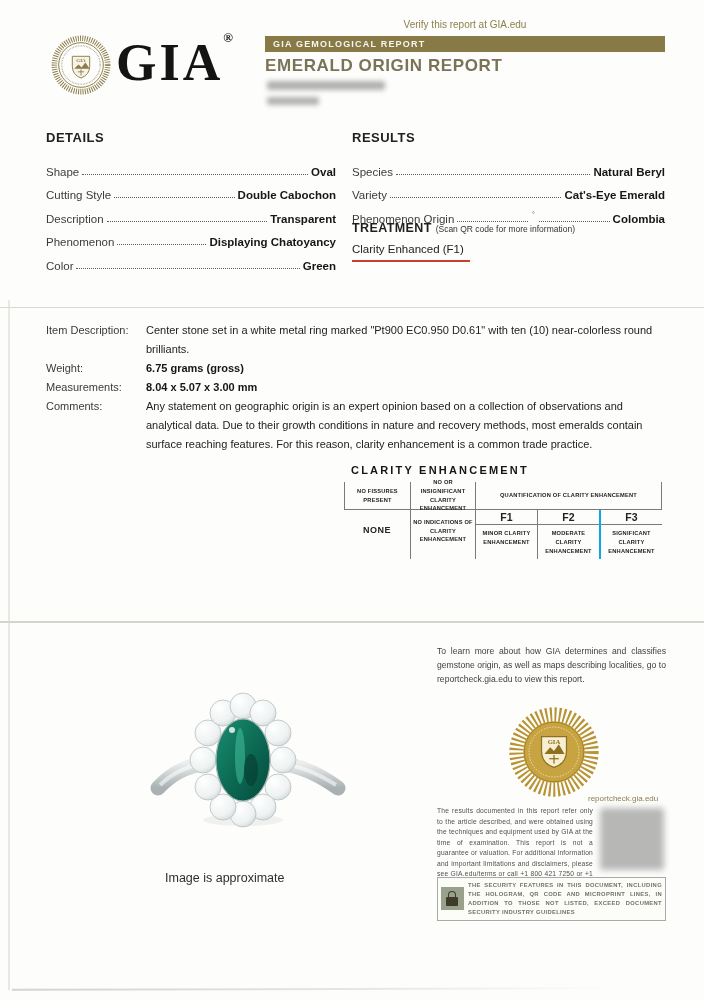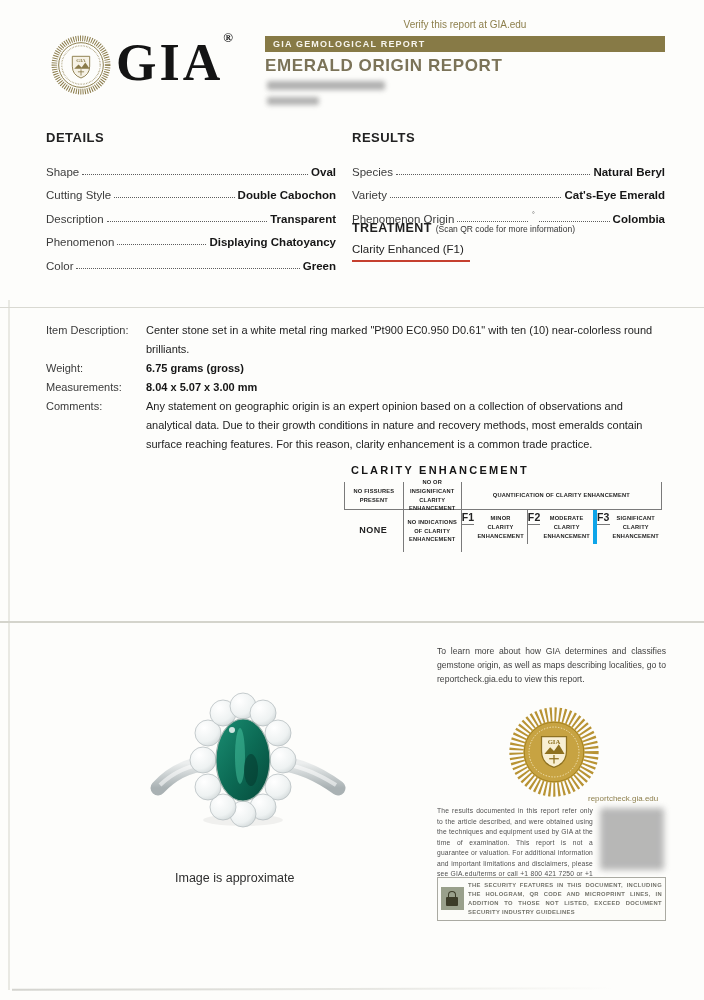--- a/index.html
+++ b/index.html
@@ -57,27 +57,27 @@
   .tcol{display:flex;flex-direction:column;}
   .tcol1{width:66px;}
   .tcol2{width:64px;border-left:1px solid #7a7a7a;border-right:1px solid #7a7a7a;}
   .tquant{flex:1;}
   .thead{height:28px;border-bottom:1px solid #7a7a7a;}
   .tcol1 .thead{border-left:1px solid #7a7a7a;}
   .tquant > .thead{border-right:1px solid #7a7a7a;}
   .tbody{min-height:42px;align-items:flex-start;padding-top:5px;}
   .none-cell{font-size:9px;letter-spacing:.5px;justify-content:center;align-items:center;padding-top:12px;}
   .grades{display:flex;}
-  .grade{flex:1;display:flex;flex-direction:row;}
-  .grade-mid{border-left:1px solid #7a7a7a;border-right:4px solid #0ea5e9;text-align:center;}
+  .grade{flex:1;display:flex;flex-direction:column;}
+  .grade-mid{border-left:1px solid #7a7a7a;border-right:2px solid #0ea5e9;text-align:center;}
   .gcode{font-size:10.5px;font-weight:bold;height:14px;line-height:14px;border-bottom:1px solid #7a7a7a;}
   .glabel{padding:4px 3px;line-height:1.55;}
   
   .ring-wrap{position:absolute;left:148px;top:690px;width:200px;height:172px;}
-  .caption{position:absolute;left:175px;top:871px;font-size:12.5px;color:#2e2e2e;}
+  .caption{position:absolute;left:165px;top:871px;font-size:12.5px;color:#2e2e2e;}
   
   .learn{position:absolute;left:437px;top:645px;width:229px;font-size:8.6px;line-height:1.62;
     color:#3e3e3e;text-align:justify;}
   .gold-seal{position:absolute;left:506px;top:704px;width:96px;height:96px;}
   .rc-label{position:absolute;left:588px;top:794px;width:78px;font-size:8px;color:#8d7f4c;text-align:left;}
   .disclaimer{position:absolute;left:437px;top:806px;width:156px;font-size:6.7px;line-height:1.58;
     color:#4f4f4f;text-align:justify;letter-spacing:.2px;}
   .qr-blur{position:absolute;left:600px;top:808px;width:64px;height:62px;background:#a6a6a6;
     filter:blur(3px);opacity:.8;border-radius:2px;}
   .security{position:absolute;left:437px;top:877px;width:229px;box-sizing:border-box;

